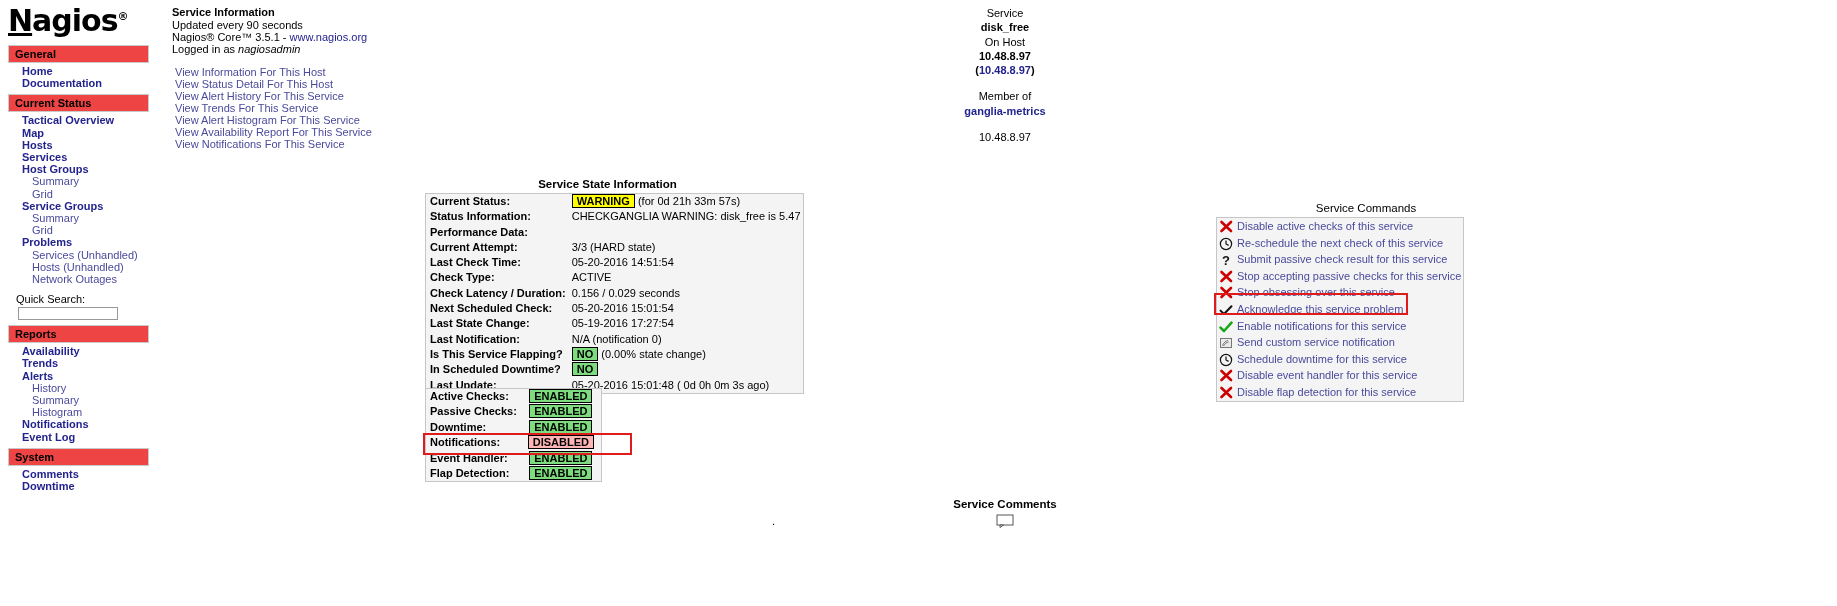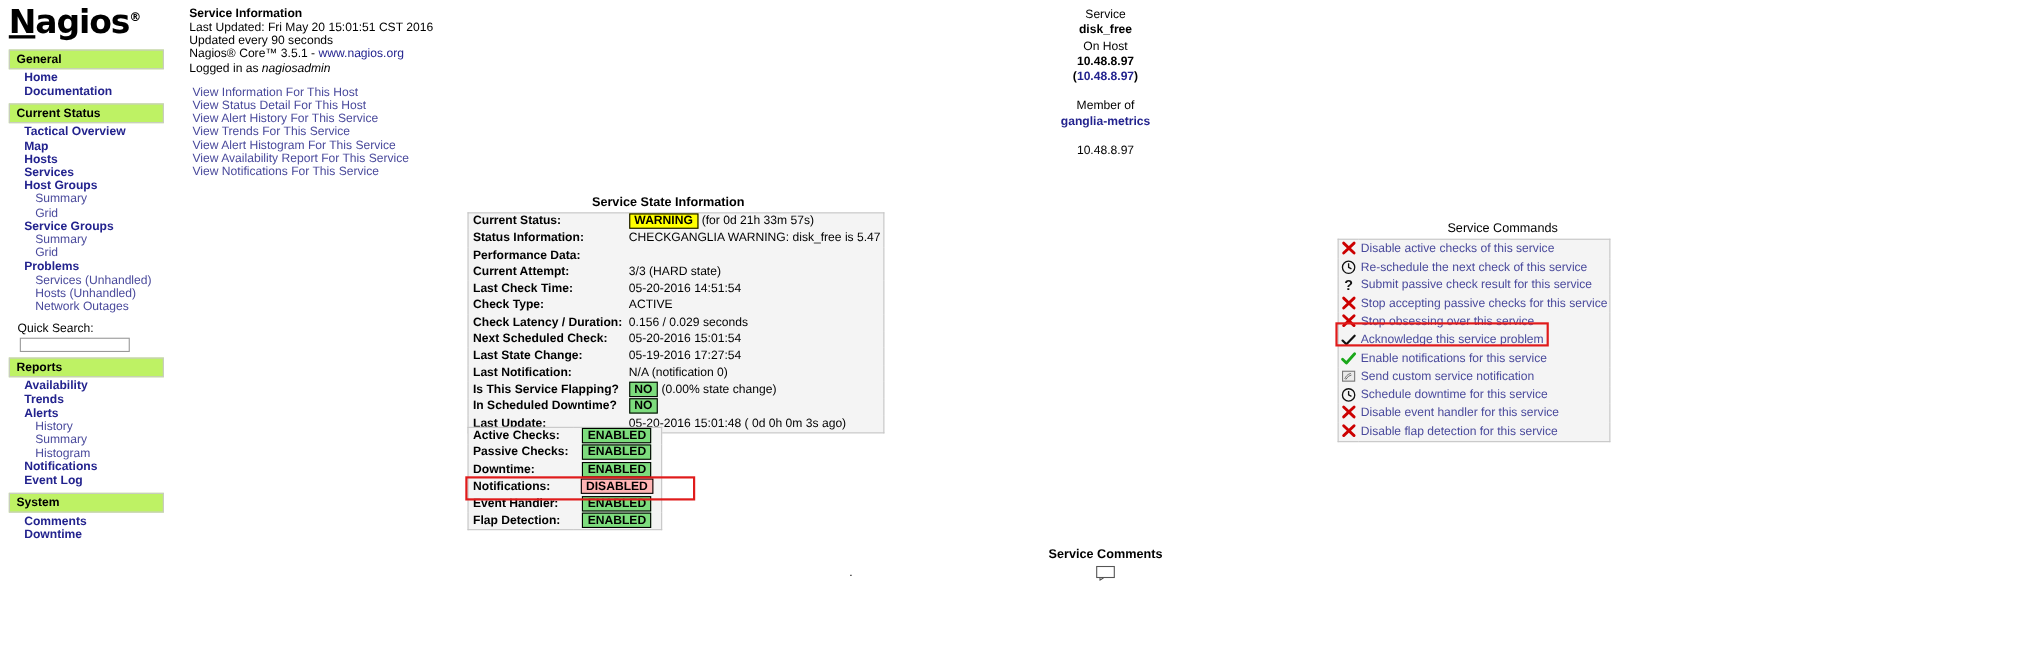--- a/index.html
+++ b/index.html
@@ -38,21 +38,21 @@
   }
   .logo-text .under { text-decoration: underline; }
   .logo-reg {
     font-size: 11px;
     vertical-align: super;
     font-weight: bold;
   }
   .nav-header {
     margin: 5px 16px 2px 8px;
     padding: 2px 0 2px 6px;
-    background: #bef264;
+    background: #ef4444;
     border: 1px solid #c9c9c9;
     font-weight: bold;
     font-size: 11px;
     color: #000000;
   }
   .nav-list { margin: 0; padding: 0; list-style: none; }
   .nav-item {
     padding: 0 0 0 22px;
     line-height: 12.2px;
     font-size: 11px;
@@ -280,21 +280,20 @@
           <li class="nav-item"><a href="#">Notifications</a></li>
           <li class="nav-item"><a href="#">Event Log</a></li>
         </ul><div class="nav-header">System</div><ul class="nav-list">
           <li class="nav-item"><a href="#">Comments</a></li>
           <li class="nav-item"><a href="#">Downtime</a></li>
         </ul></div>
   </div>
 
   <div id="infoblock">
     <div class="info-title">Service Information</div>
-    <div class="info-line">Last Updated: Fri May 20 15:01:51 CST 2016</div>
     <div class="info-line">Updated every 90 seconds</div>
     <div class="info-line"><span>Nagios® Core™ 3.5.1 - </span><a class="info-link" href="#">www.nagios.org</a></div>
     <div class="info-line"><span>Logged in as </span><span class="ital">nagiosadmin</span></div>
     <div class="viewlinks" id="view-links">
         <a class="vl" href="#">View Information For This Host</a>
         <a class="vl" href="#">View Status Detail For This Host</a>
         <a class="vl" href="#">View Alert History For This Service</a>
         <a class="vl" href="#">View Trends For This Service</a>
         <a class="vl" href="#">View Alert Histogram For This Service</a>
         <a class="vl" href="#">View Availability Report For This Service</a>

